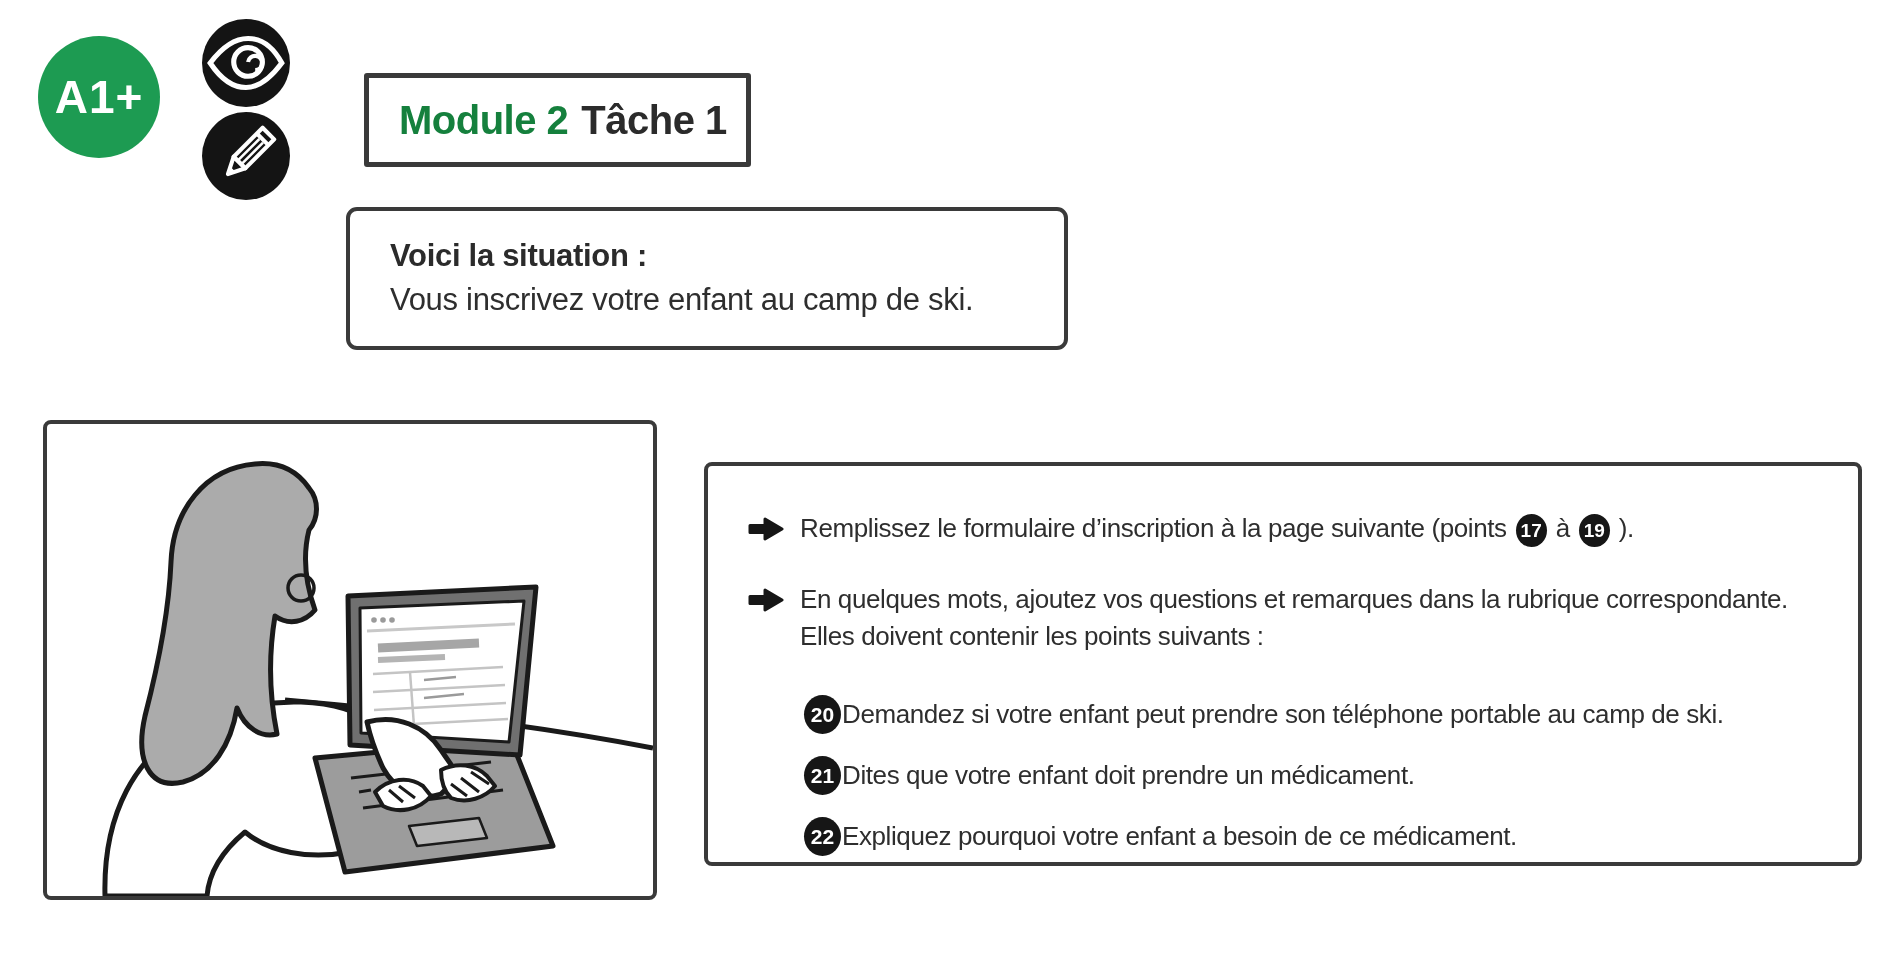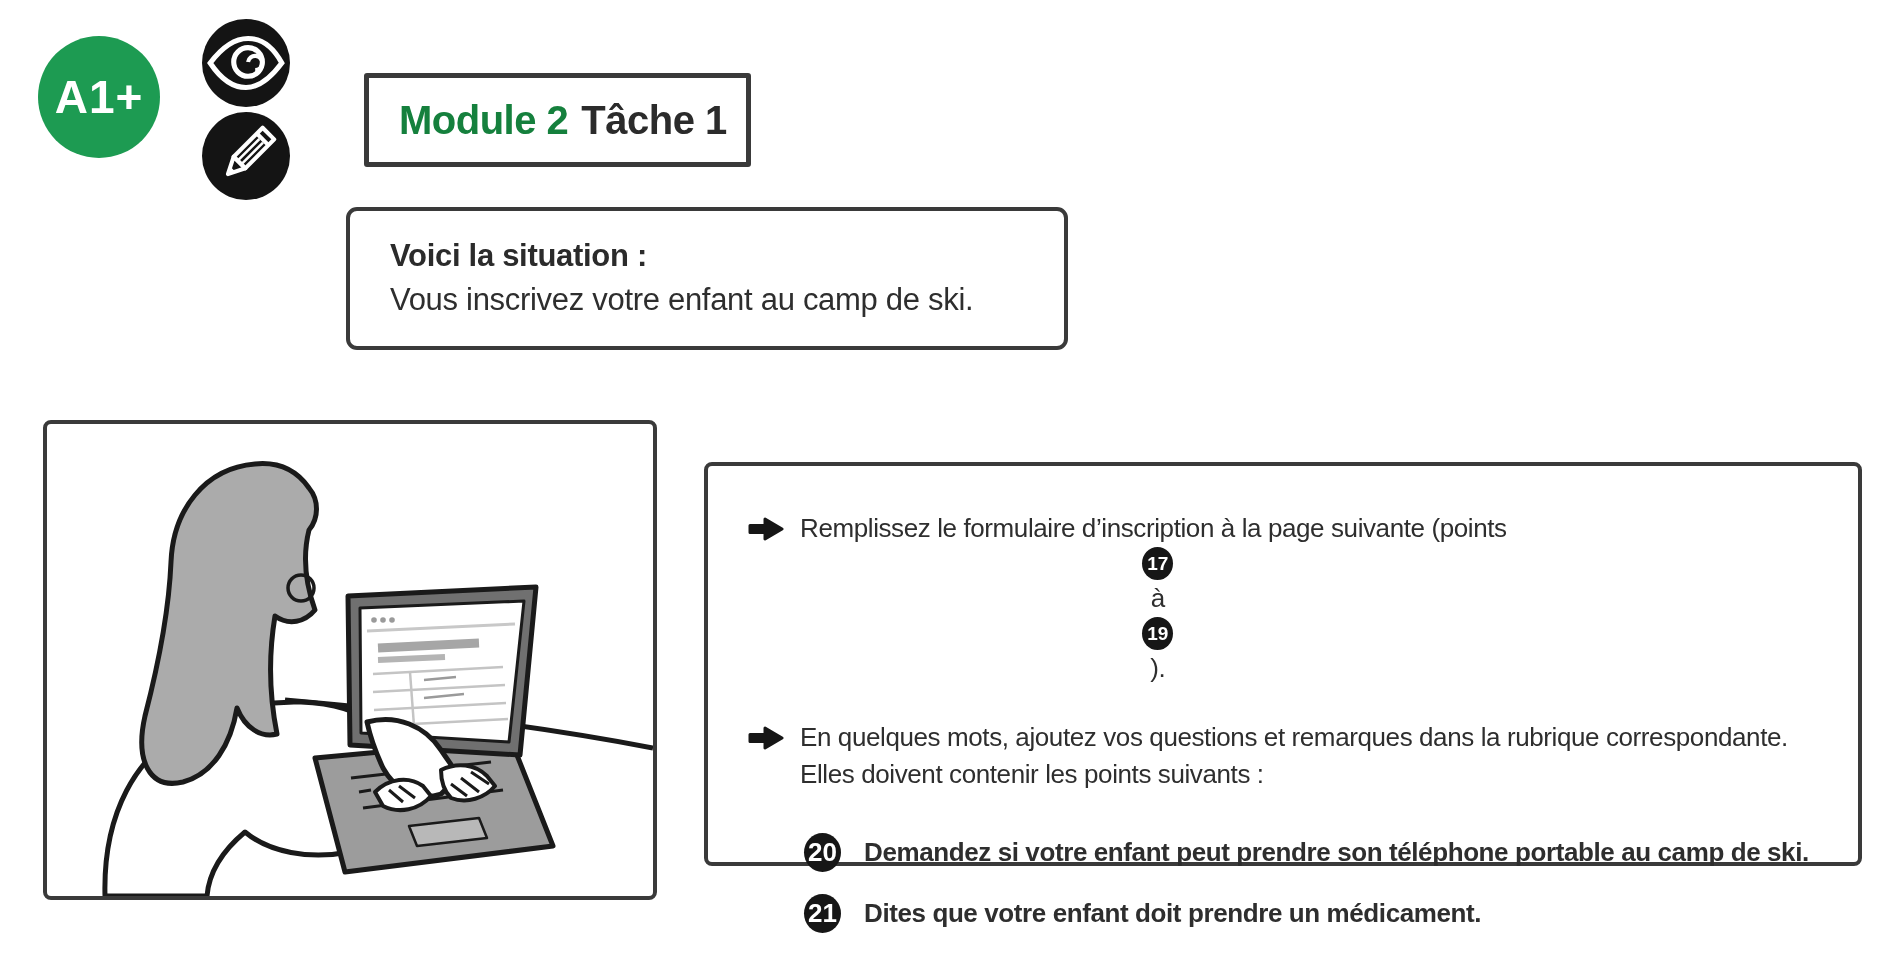--- a/index.html
+++ b/index.html
@@ -66,40 +66,40 @@
     border:4px solid #3a3a3a; border-radius:8px;
     background:#fff;
     padding:44px 34px 0 40px;
     font-size:26px; letter-spacing:-0.4px;
   }
   .bullet-row { display:flex; align-items:flex-start; }
   .bullet-row .arrow { flex:0 0 auto; margin:6px 16px 0 0; }
   .bullet-1 { margin-bottom:32px; }
   .bullet-2 { margin-bottom:40px; }
   .bullet-text { line-height:37px; }
-  .inline-row { display:flex; align-items:center; line-height:37px;flex-direction:column; }
+  .inline-row { display:flex; align-items:flex-end; line-height:37px; }
   .inline-row .t { white-space:pre; }
 
   .pbadge {
     display:inline-flex; align-items:center; justify-content:center;
     background:#161616; color:#ffffff; border-radius:50%;
     font-weight:bold; letter-spacing:0;
   }
   .pbadge.small { width:31px; height:33px; font-size:19px; margin-left:9px; }
   .pbadge.small + .t { margin-left:9px; }
   .t.tight { margin-left:2px; }
 
   .item-row {
     display:flex; align-items:center;
     margin:0 0 22px 56px;
   }
   .item-row .pbadge.big {
-    flex:0 0 auto; width:37px; height:39px; font-size:26px; margin-right:23px;
-  }
-  .item-text { line-height:39px;font-weight:bold; }
+    flex:0 0 auto; width:37px; height:39px; font-size:21px; margin-right:1px;
+  }
+  .item-text { line-height:39px; }
 </style>
 </head>
 <body>
 
 <div class="page">
 
   <div class="level-badge">
     <span>A1+</span>
   </div>
 
@@ -204,15 +204,19 @@
     <div class="item-row">
       <span class="pbadge big">20</span>
       <span class="item-text">Demandez si votre enfant peut prendre son téléphone portable au camp de ski.</span>
     </div>
 
     <div class="item-row">
       <span class="pbadge big">21</span>
       <span class="item-text">Dites que votre enfant doit prendre un médicament.</span>
     </div>
 
+    <div class="item-row">
+      <span class="pbadge big">22</span>
+      <span class="item-text">Expliquez pourquoi votre enfant a besoin de ce médicament.</span>
+    </div>
 
   </div>
 </div>
 
 </body></html>

